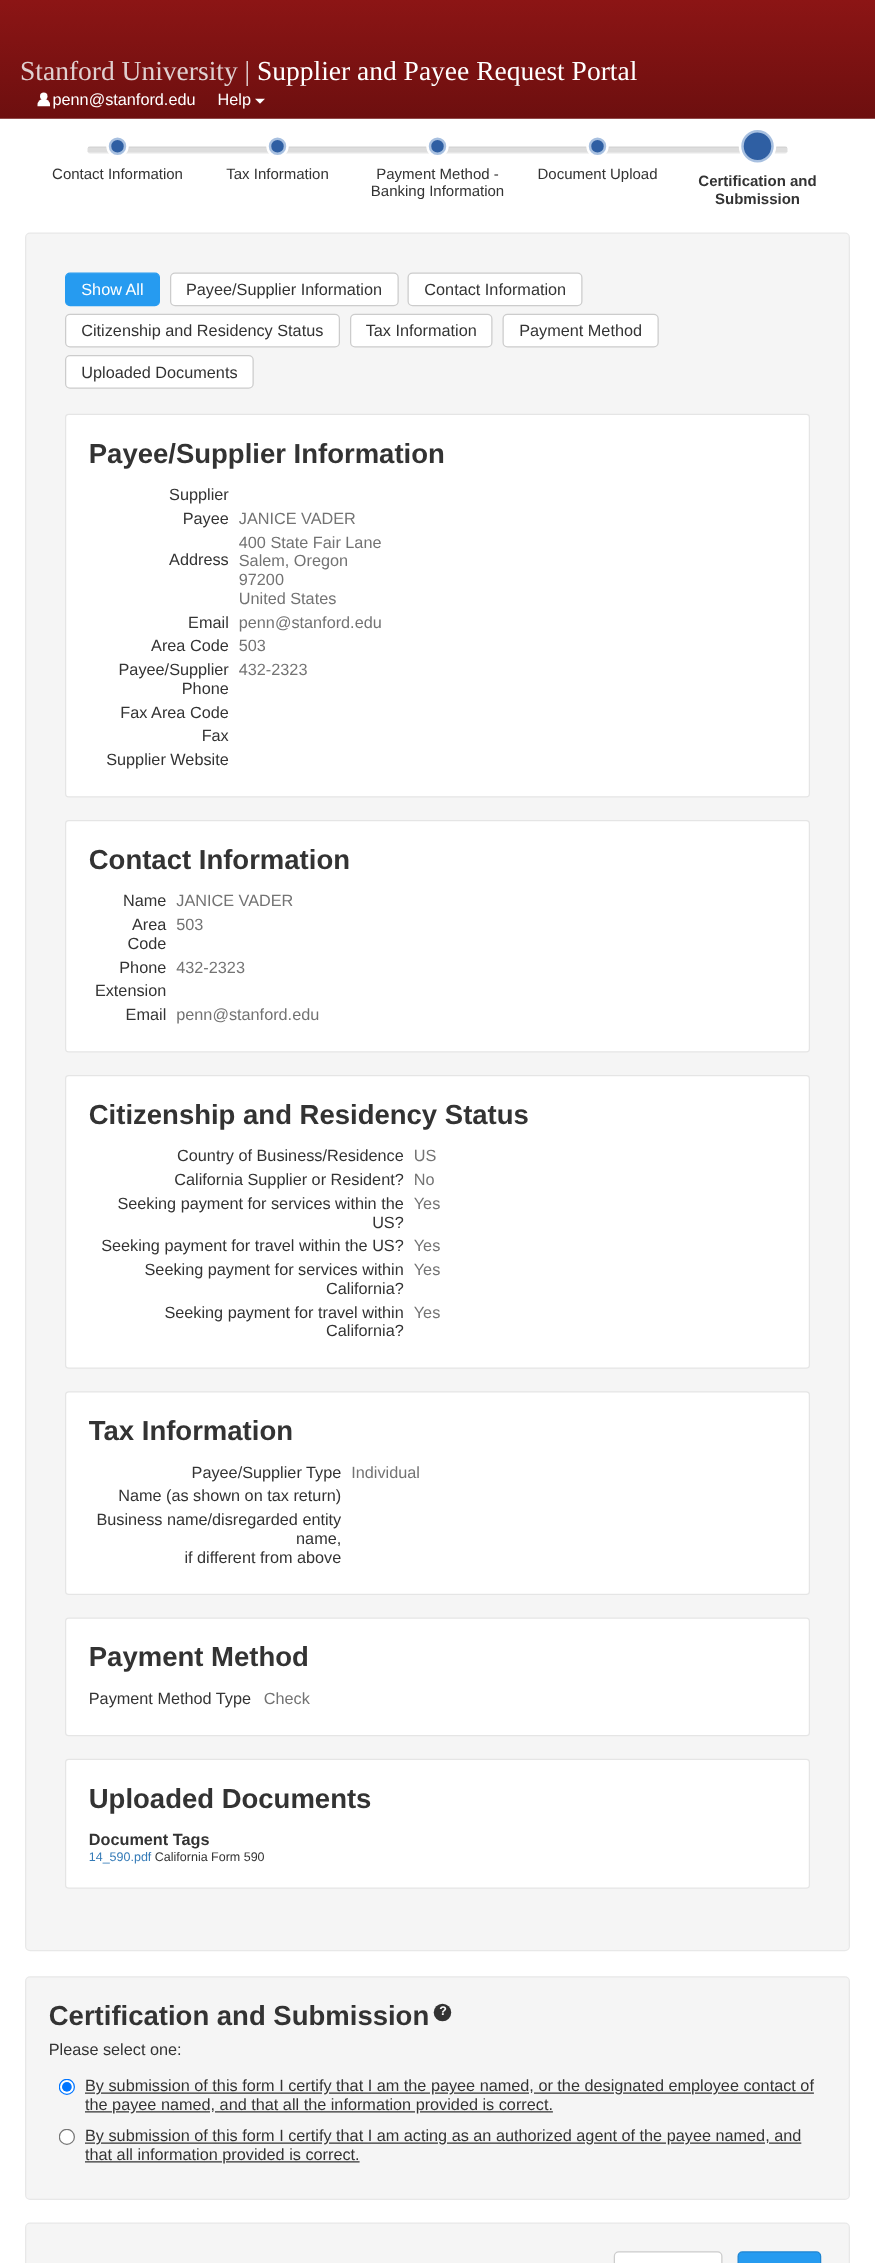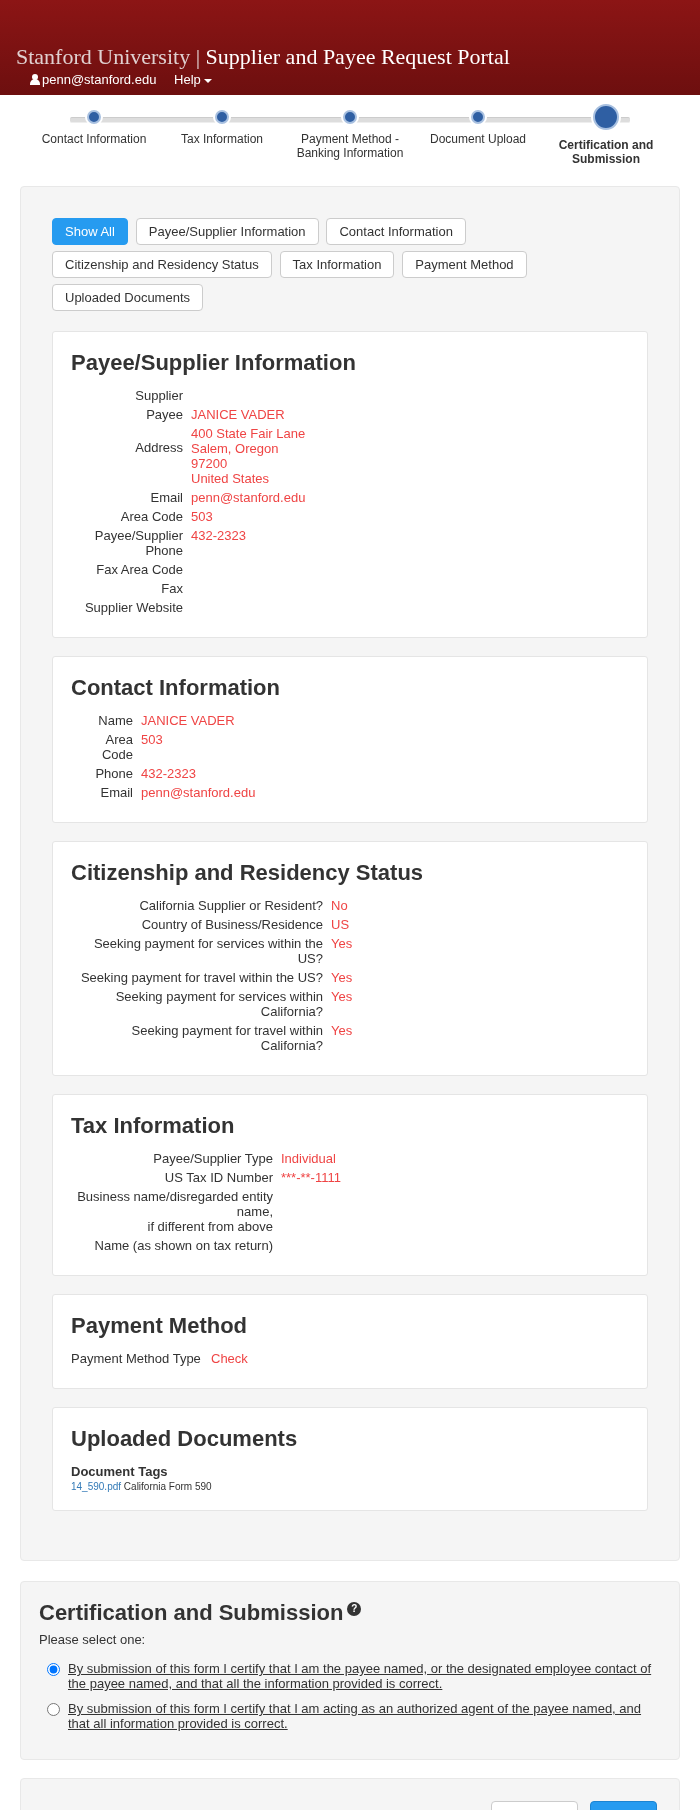--- a/index.html
+++ b/index.html
@@ -22,21 +22,21 @@
   .step.active { font-weight:bold; }
   .main { padding: 20px; }
   .panel { background:#f5f5f5; border:1px solid #e8e8e8; border-radius:4px; padding:31px; margin-bottom:20px; }
   .tabs { margin-bottom: 14px; }
   .tab-btn { display:inline-block; background:#fff; border:1px solid #ccc; border-radius:4px; padding:5px 12px; font-size:13px; color:#333; margin: 0 4px 6px 0; cursor:pointer; }
   .tab-btn.active { background:#269bf0; color:#fff; border-color:#269bf0; }
   .section { background:#fff; border:1px solid #e5e5e5; border-radius:3px; padding:18px; margin-bottom:18px; }
   .section h2 { font-size:22px; font-weight:bold; margin-bottom:12px; }
   .field-row { display:flex; margin-bottom:4px; font-size:13px; }
   .field-label { text-align:right; padding-right:8px; color:#333; }
-  .field-value { color:#ef4444; }
+  .field-value { color:#737373; }
   .w120 .field-label { width:120px; }
   .w260 .field-label { width:260px; }
   .w80 .field-label { width:70px; flex-shrink:0;}
   .link { color:#337ab7; text-decoration:none; }
   .cert-panel { background:#f5f5f5; border:1px solid #e8e8e8; border-radius:4px; padding:18px; margin-bottom:18px; }
   .cert-title { font-size:22px; font-weight:bold; margin-bottom:6px; }
   .cert-q { display:inline-block; width:14px; height:14px; background:#333; color:#fff; border-radius:50%; font-size:10px; text-align:center; line-height:14px; vertical-align:super; margin-left:4px;}
   .cert-sub { font-size:13px; color:#333; margin-bottom:14px; }
   .radio-row { display:flex; align-items:flex-start; font-size:13px; margin-bottom:10px;text-decoration:underline; }
   .radio-row input { margin:2px 8px 0 8px; }
@@ -150,36 +150,40 @@
         </div>
       <div class="field-row">
           <div class="field-label">Area Code</div>
           <div class="field-value">503</div>
         </div>
       <div class="field-row">
           <div class="field-label">Phone</div>
           <div class="field-value">432-2323</div>
         </div>
       <div class="field-row">
+          <div class="field-label">Extension</div>
+          <div class="field-value"></div>
+        </div>
+      <div class="field-row">
           <div class="field-label">Email</div>
           <div class="field-value">penn@stanford.edu</div>
         </div>
     </div>
 
     <div class="section w260">
       <h2>Citizenship and Residency Status</h2>
       <div class="field-row">
+          <div class="field-label">Country of Business/Residence</div>
+          <div class="field-value">US</div>
+        </div>
+      <div class="field-row">
           <div class="field-label">California Supplier or Resident?</div>
           <div class="field-value">No</div>
         </div>
       <div class="field-row">
-          <div class="field-label">Country of Business/Residence</div>
-          <div class="field-value">US</div>
-        </div>
-      <div class="field-row">
           <div class="field-label">Seeking payment for services within the US?</div>
           <div class="field-value">Yes</div>
         </div>
       <div class="field-row">
           <div class="field-label">Seeking payment for travel within the US?</div>
           <div class="field-value">Yes</div>
         </div>
       <div class="field-row">
           <div class="field-label">Seeking payment for services within California?</div>
           <div class="field-value">Yes</div>
@@ -190,32 +194,28 @@
         </div>
     </div>
 
     <div class="section">
       <h2>Tax Information</h2>
       <div class="field-row">
           <div class="field-label" style="width:210px">Payee/Supplier Type</div>
           <div class="field-value">Individual</div>
         </div>
       <div class="field-row">
-          <div class="field-label" style="width:210px">US Tax ID Number</div>
-          <div class="field-value">***-**-1111</div>
+          <div class="field-label" style="width:210px">Name (as shown on tax return)</div>
+          <div class="field-value"></div>
         </div>
       <div class="field-row">
           <div class="field-label" style="width:210px">
             <div>Business name/disregarded entity name,</div>
             <div>if different from above</div>
           </div>
-          <div class="field-value"></div>
-        </div>
-      <div class="field-row">
-          <div class="field-label" style="width:210px">Name (as shown on tax return)</div>
           <div class="field-value"></div>
         </div>
     </div>
 
     <div class="section">
       <h2>Payment Method</h2>
       <div class="field-row">
           <div class="field-label" style="width:140px;text-align:left">Payment Method Type</div>
           <div class="field-value">Check</div>
         </div>

